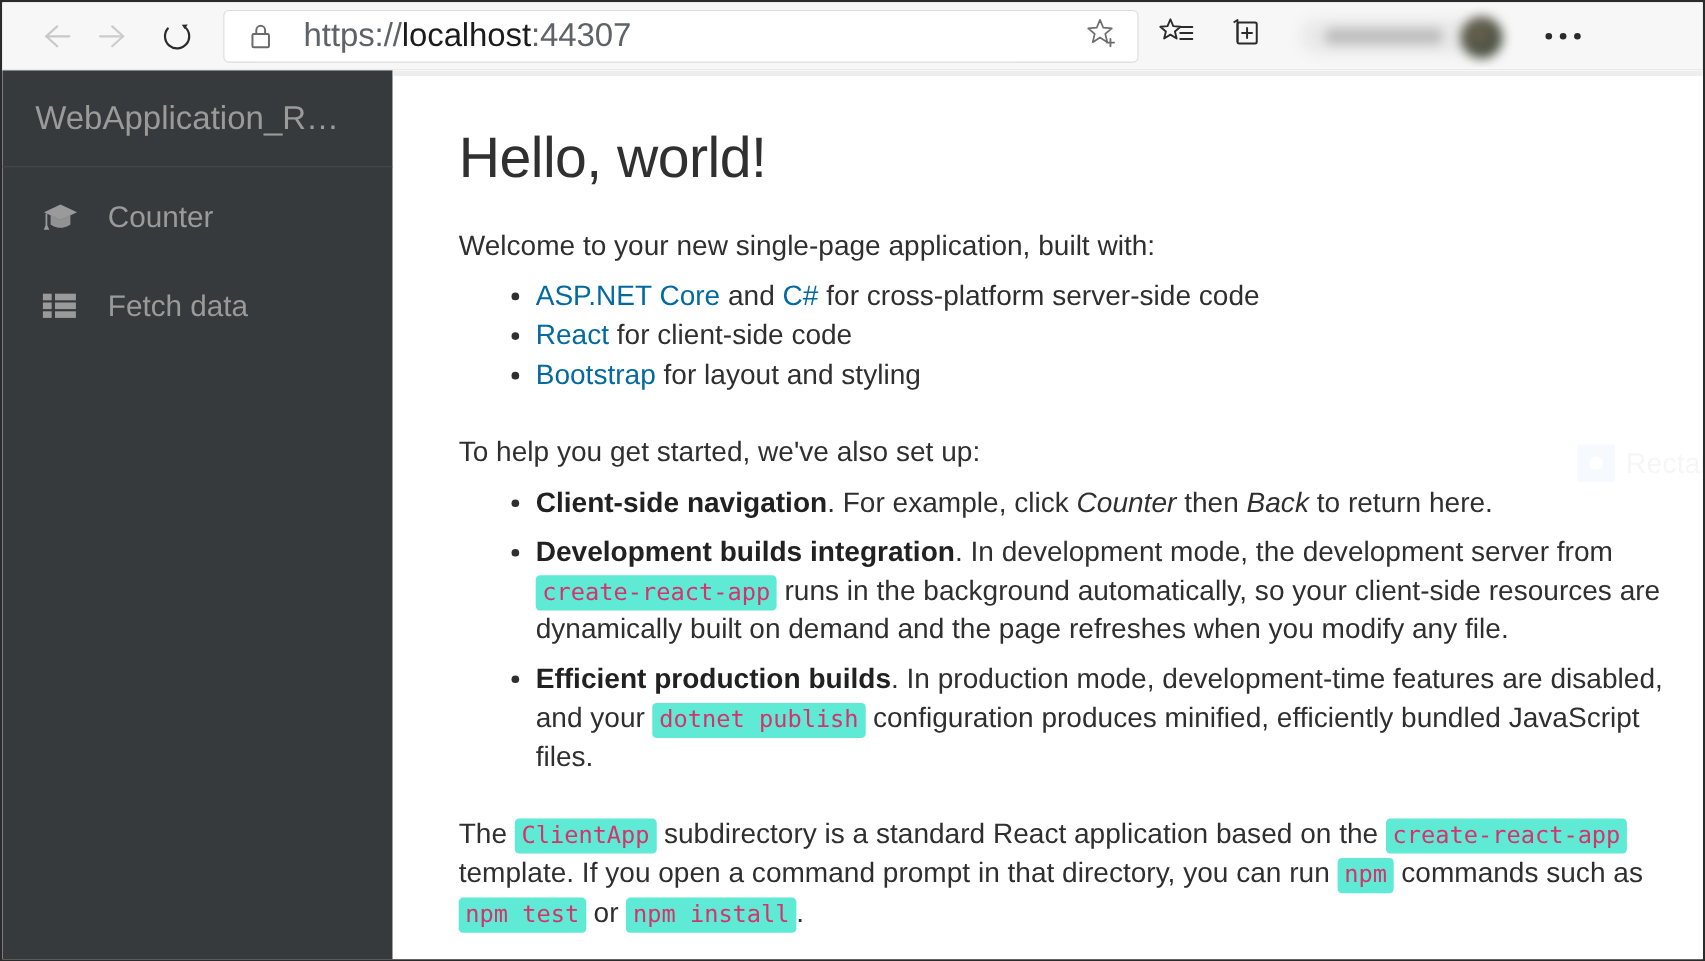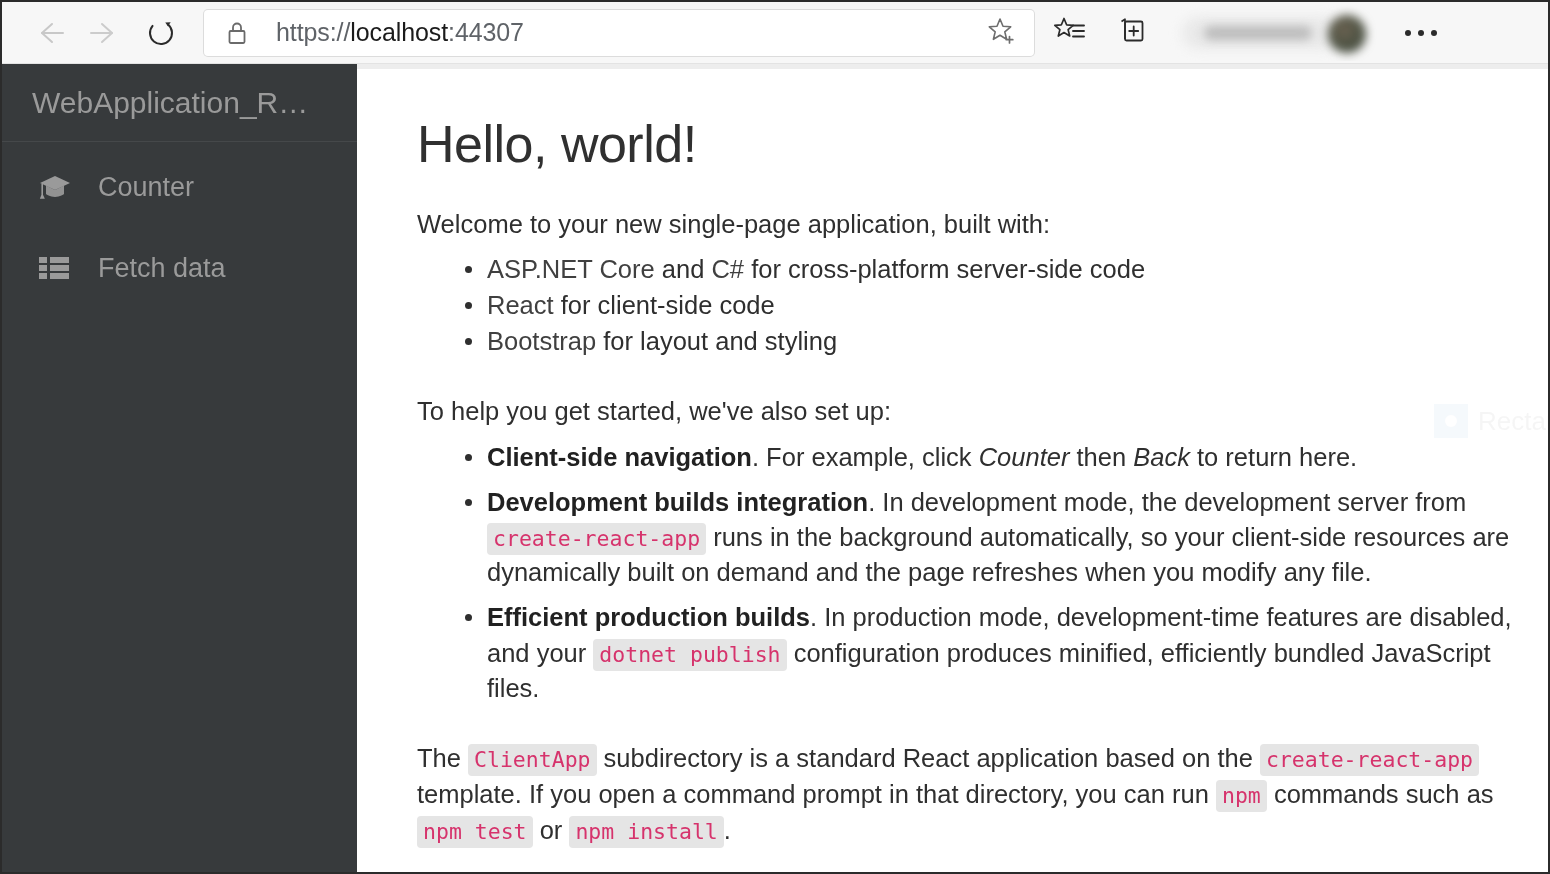--- a/index.html
+++ b/index.html
@@ -49,21 +49,21 @@
     border-radius: 4px;
     box-shadow: 0 0 0 1px #dcdcdc;
     display: flex;
     align-items: center;
     padding: 0 10px 0 22px;
   }
   #lock-icon { flex: none; width: 26px; display: flex; align-items: center; }
   #url-text {
     flex: 1;
     margin-left: 24px;
-    font-size: 25px;
+    font-size: 30px;
     color: #5f6368;
     white-space: nowrap;
     overflow: hidden;
     letter-spacing: -0.1px;
   }
   #url-text .host { color: #1b1b1b; }
   #fav-btn {
     flex: none;
     width: 44px; height: 40px;
     display: flex; align-items: center; justify-content: center;
@@ -133,21 +133,21 @@
   }
 
   
   #sidebar {
     position: absolute;
     left: 0; top: 0;
     width: 355px; height: 808px;
     background: #373a3c;
   }
   #brand {
-    height: 78px;
+    height: 88px;
     display: flex;
     align-items: center;
     padding: 0 18px 0 30px;
     border-bottom: 1px solid #45484a;
   }
   #brand-text {
     color: #9a9a9a;
     font-size: 30px;
     font-weight: 400;
     white-space: nowrap;
@@ -230,29 +230,29 @@
     content: "";
     position: absolute;
     left: -22px; top: 14px;
     width: 7px; height: 7px;
     border-radius: 50%;
     background: #2f2f2f;
   }
   ul.body-list.tight li { margin-top: 1px; }
   ul.body-list.loose li { margin-top: 10px; }
 
-  a.link { color: #404040; text-decoration: none; }
+  a.link { color: #0369a1; text-decoration: none; }
   b.lead { font-weight: 700; color: #212121; }
   i.em { font-style: italic; }
 
   code.inline {
     font-family: "DejaVu Sans Mono", "Liberation Mono", monospace;
     font-size: 21.5px;
     color: #d6336c;
-    background: #e5e5e5;
+    background: #5eead4;
     padding: 3px 6px 4px 6px;
     border-radius: 4px;
     white-space: nowrap;
   }
 
   
   #ghost-overlay {
     position: absolute;
     left: 1077px; top: 337px;
     width: 160px; height: 40px;

